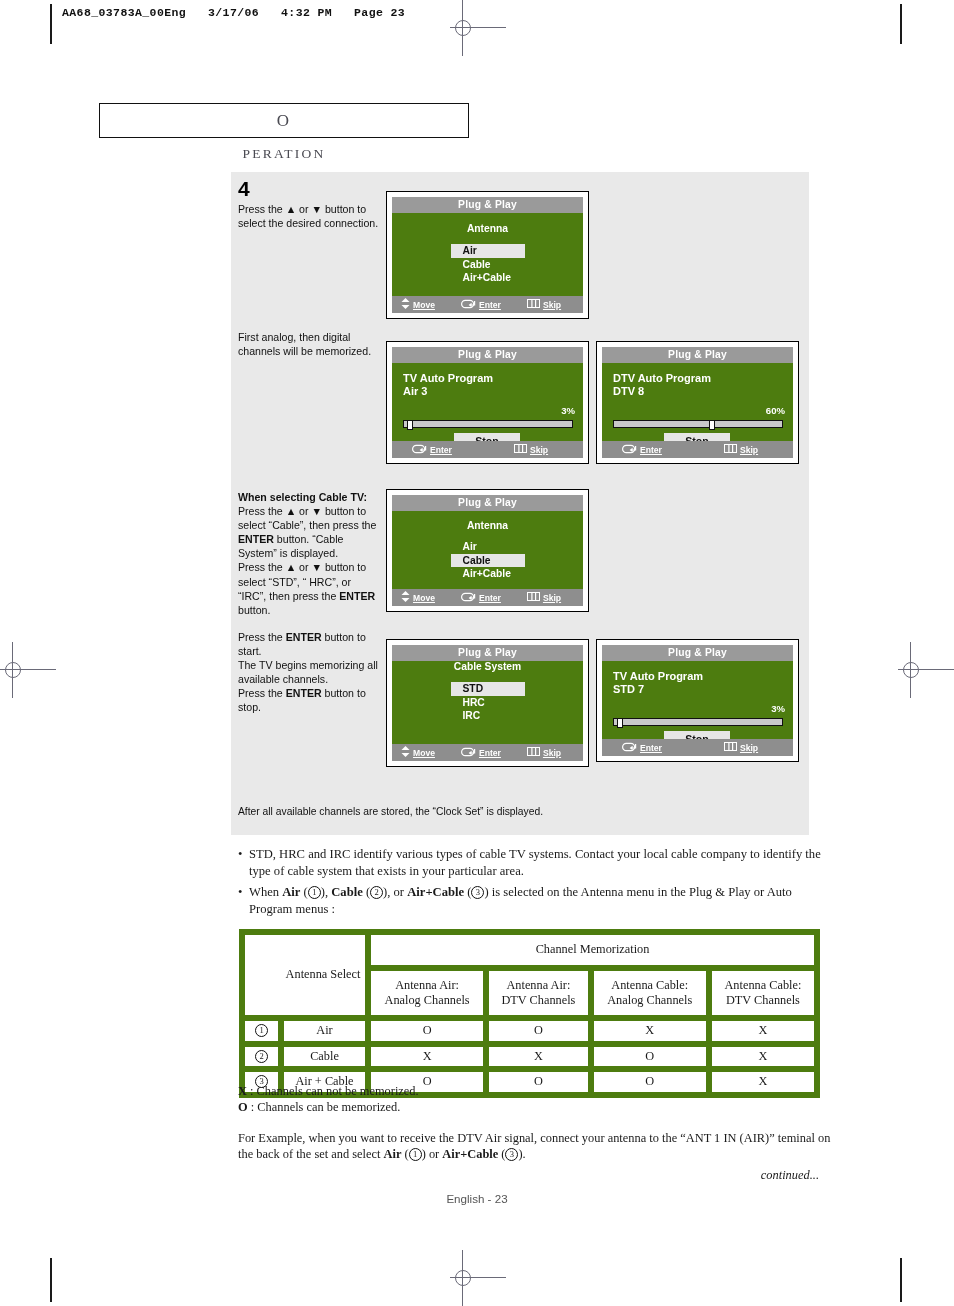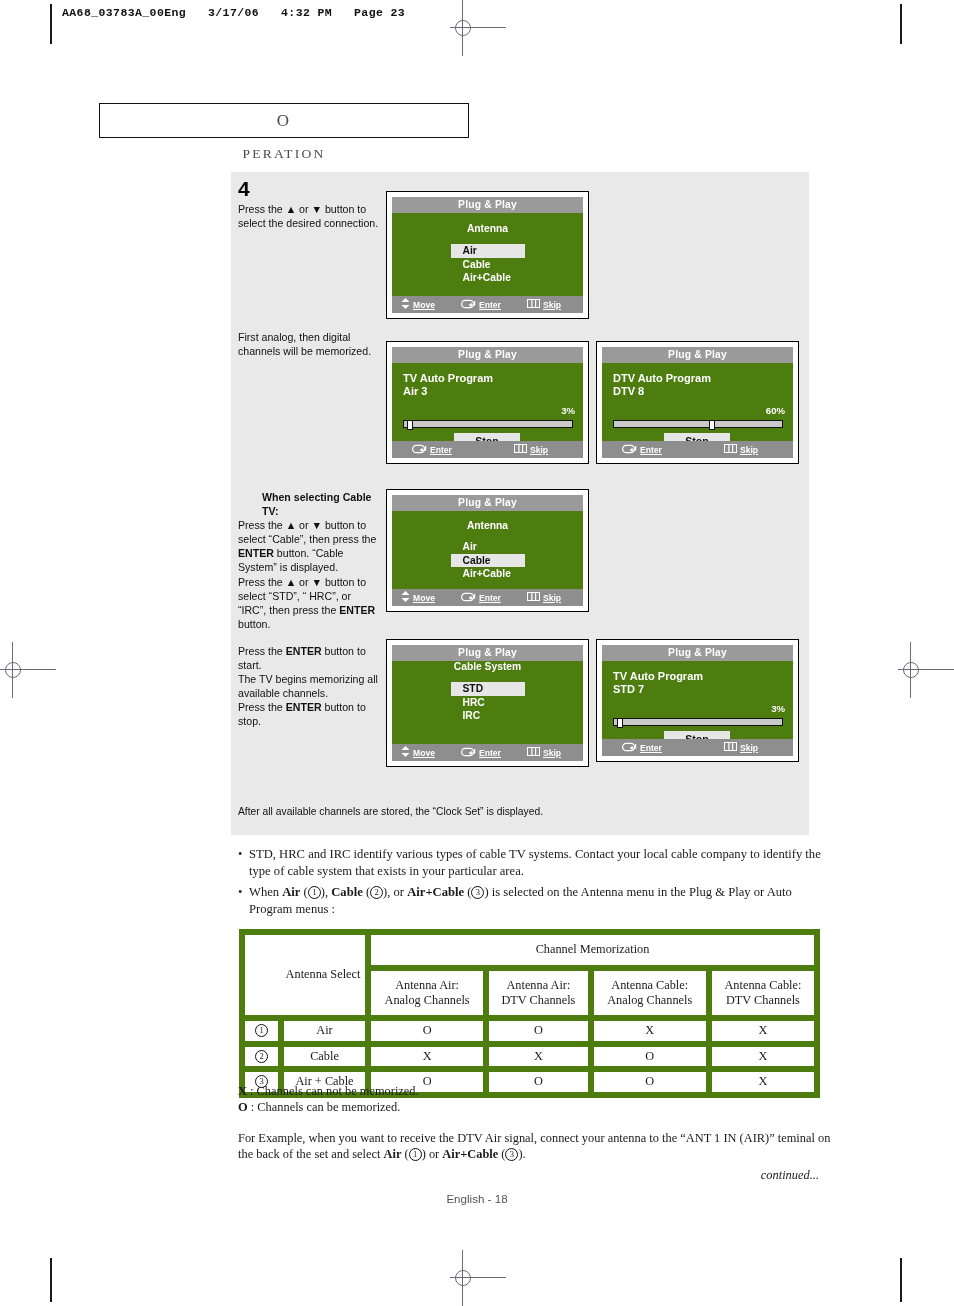--- a/index.html
+++ b/index.html
@@ -130,21 +130,21 @@
 <div class="greypanel"></div>
 
 <div class="instr" style="left:238px;top:178px;">
   <div class="stepnum">4</div>
   <div>Press the ▲ or ▼ button to select the desired connection.</div>
 </div>
 
 <div class="instr" style="left:238px;top:330px;">First analog, then digital channels will be memorized.</div>
 
 <div class="instr" style="left:238px;top:490px;">
-  <div style="font-weight:bold;margin-left:24px;">When selecting Cable TV:</div>
+  <div style="font-weight:bold;">When selecting Cable TV:</div>
   <div><span>Press the ▲ or ▼ button to select “Cable”, then press the </span><b>ENTER</b><span> button. “Cable System” is displayed.</span></div>
   <div><span>Press the ▲ or ▼ button to select “STD”, “ HRC”, or “IRC”, then press the </span><b>ENTER</b><span> button.</span></div>
   <div style="height:13px;"></div>
   <div><span>Press the </span><b>ENTER</b><span> button to start.</span></div>
   <div>The TV begins memorizing all available channels.</div>
   <div><span>Press the </span><b>ENTER</b><span> button to stop.</span></div>
 </div>
 
 <div class="tvwrap" style="left:386px;top:191px;width:203px;height:128px;">
   <div class="tv">
@@ -416,13 +416,13 @@
   </table>
 
 <div class="notes">
   <div><span class="k">X</span><span> : Channels can not be memorized.</span></div>
   <div><span class="k">O</span><span> : Channels can be memorized.</span></div>
 </div>
 
 <div class="example"><span>For Example, when you want to receive the DTV Air signal, connect your antenna to the “ANT 1 IN (AIR)” teminal on the back of the set and select </span><b class="sb">Air</b><span> (</span><span class="circ">1</span><span>) or </span><b class="sb">Air+Cable</b><span> (</span><span class="circ">3</span><span>).</span></div>
 
 <div class="continued">continued...</div>
-<div class="footer">English - 18</div>
+<div class="footer">English - 23</div>
 
 </body></html>

